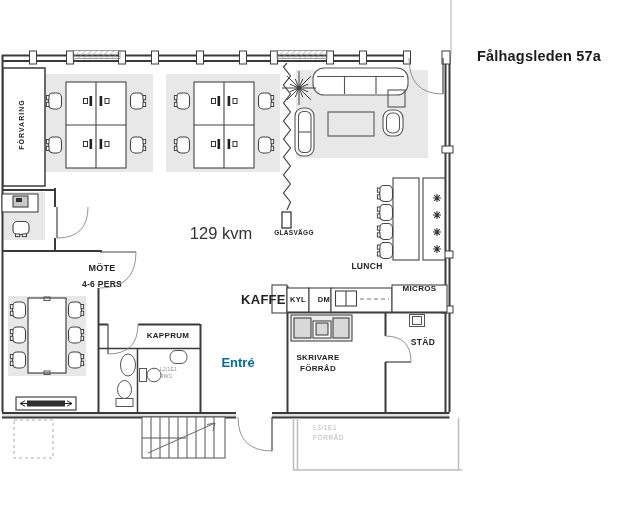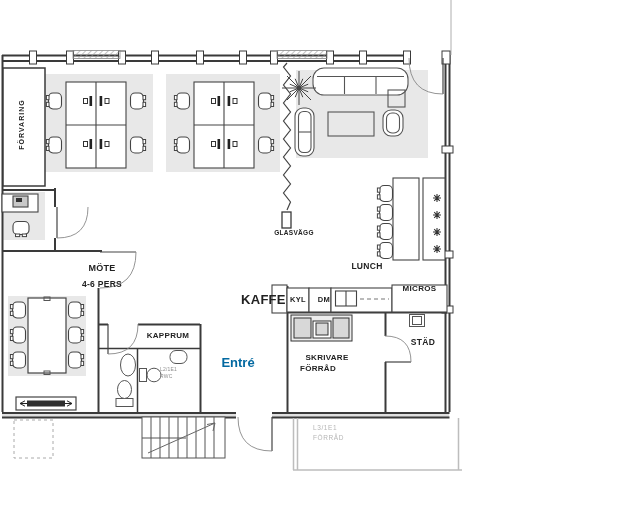--- a/index.html
+++ b/index.html
@@ -14,21 +14,21 @@
   .forvaring{left:-29px;top:121px;width:100px;font-size:7px;letter-spacing:1px;transform:rotate(-90deg);}
   .mote{left:60px;top:263px;width:84px;font-size:9px;}
   .motecap{left:60px;top:279px;width:84px;font-size:8.5px;}
   .kapprum{left:136px;top:331px;width:64px;font-size:8px;text-align:center;}
   .entre{left:210px;top:355px;width:56px;font-size:13px;font-weight:600;letter-spacing:0;color:#0369a1;}
   .lunch{left:344px;top:261px;width:46px;font-size:8.5px;}
   .kaffe{left:241px;top:292px;width:34px;font-size:13px;}
   .kyl{left:287px;top:295px;width:22px;font-size:7.5px;}
   .dm{left:309px;top:295px;width:30px;font-size:7.5px;}
   .micros{left:392px;top:284px;width:55px;font-size:8px;}
-  .skrivare{left:289px;top:353px;width:58px;font-size:8px;margin-left:9px;}
+  .skrivare{left:289px;top:353px;width:58px;font-size:8px;}
   .skrivare2{left:289px;top:364px;width:58px;font-size:8px;}
   .stad{left:400px;top:337px;width:46px;font-size:8.5px;}
   .rwctag{left:160px;top:366px;width:34px;font-size:5px;line-height:6.5px;color:#8f8f8f;font-weight:400;letter-spacing:.2px;}
   .storetag{left:313px;top:423px;width:62px;font-size:6.5px;line-height:10px;color:#b5b5b5;font-weight:400;letter-spacing:.6px;}
 </style>
 </head>
 <body>
 
 <div class="canvas">
 
@@ -282,20 +282,22 @@
 
   <g>
     <rect x="14" y="420" width="39" height="38" fill="none" stroke="#aaa" stroke-width="1" stroke-dasharray="3 3"></rect>
   </g>
 
   <g stroke="#bdbdbd" stroke-width="1.5" fill="none">
     <path d="M293.5,418 V470 M297.5,418 V470 M293,470 H462 M458.5,418 V470"></path>
   </g>
 </svg>
 
+  <div class="lbl title">Fålhagsleden 57a</div>
+  <div class="lbl area ctr">129 kvm</div>
   <div class="lbl glasvagg ctr">GLASVÄGG</div>
   <div class="lbl forvaring ctr">FÖRVARING</div>
   <div class="lbl mote ctr">MÖTE</div>
   <div class="lbl motecap ctr">4-6 PERS</div>
   <div class="lbl kapprum ctr">KAPPRUM</div>
   <div class="lbl entre ctr">Entré</div>
   <div class="lbl lunch ctr">LUNCH</div>
   <div class="lbl kaffe ctr">KAFFE</div>
   <div class="lbl kyl ctr">KYL</div>
   <div class="lbl dm ctr">DM</div>

